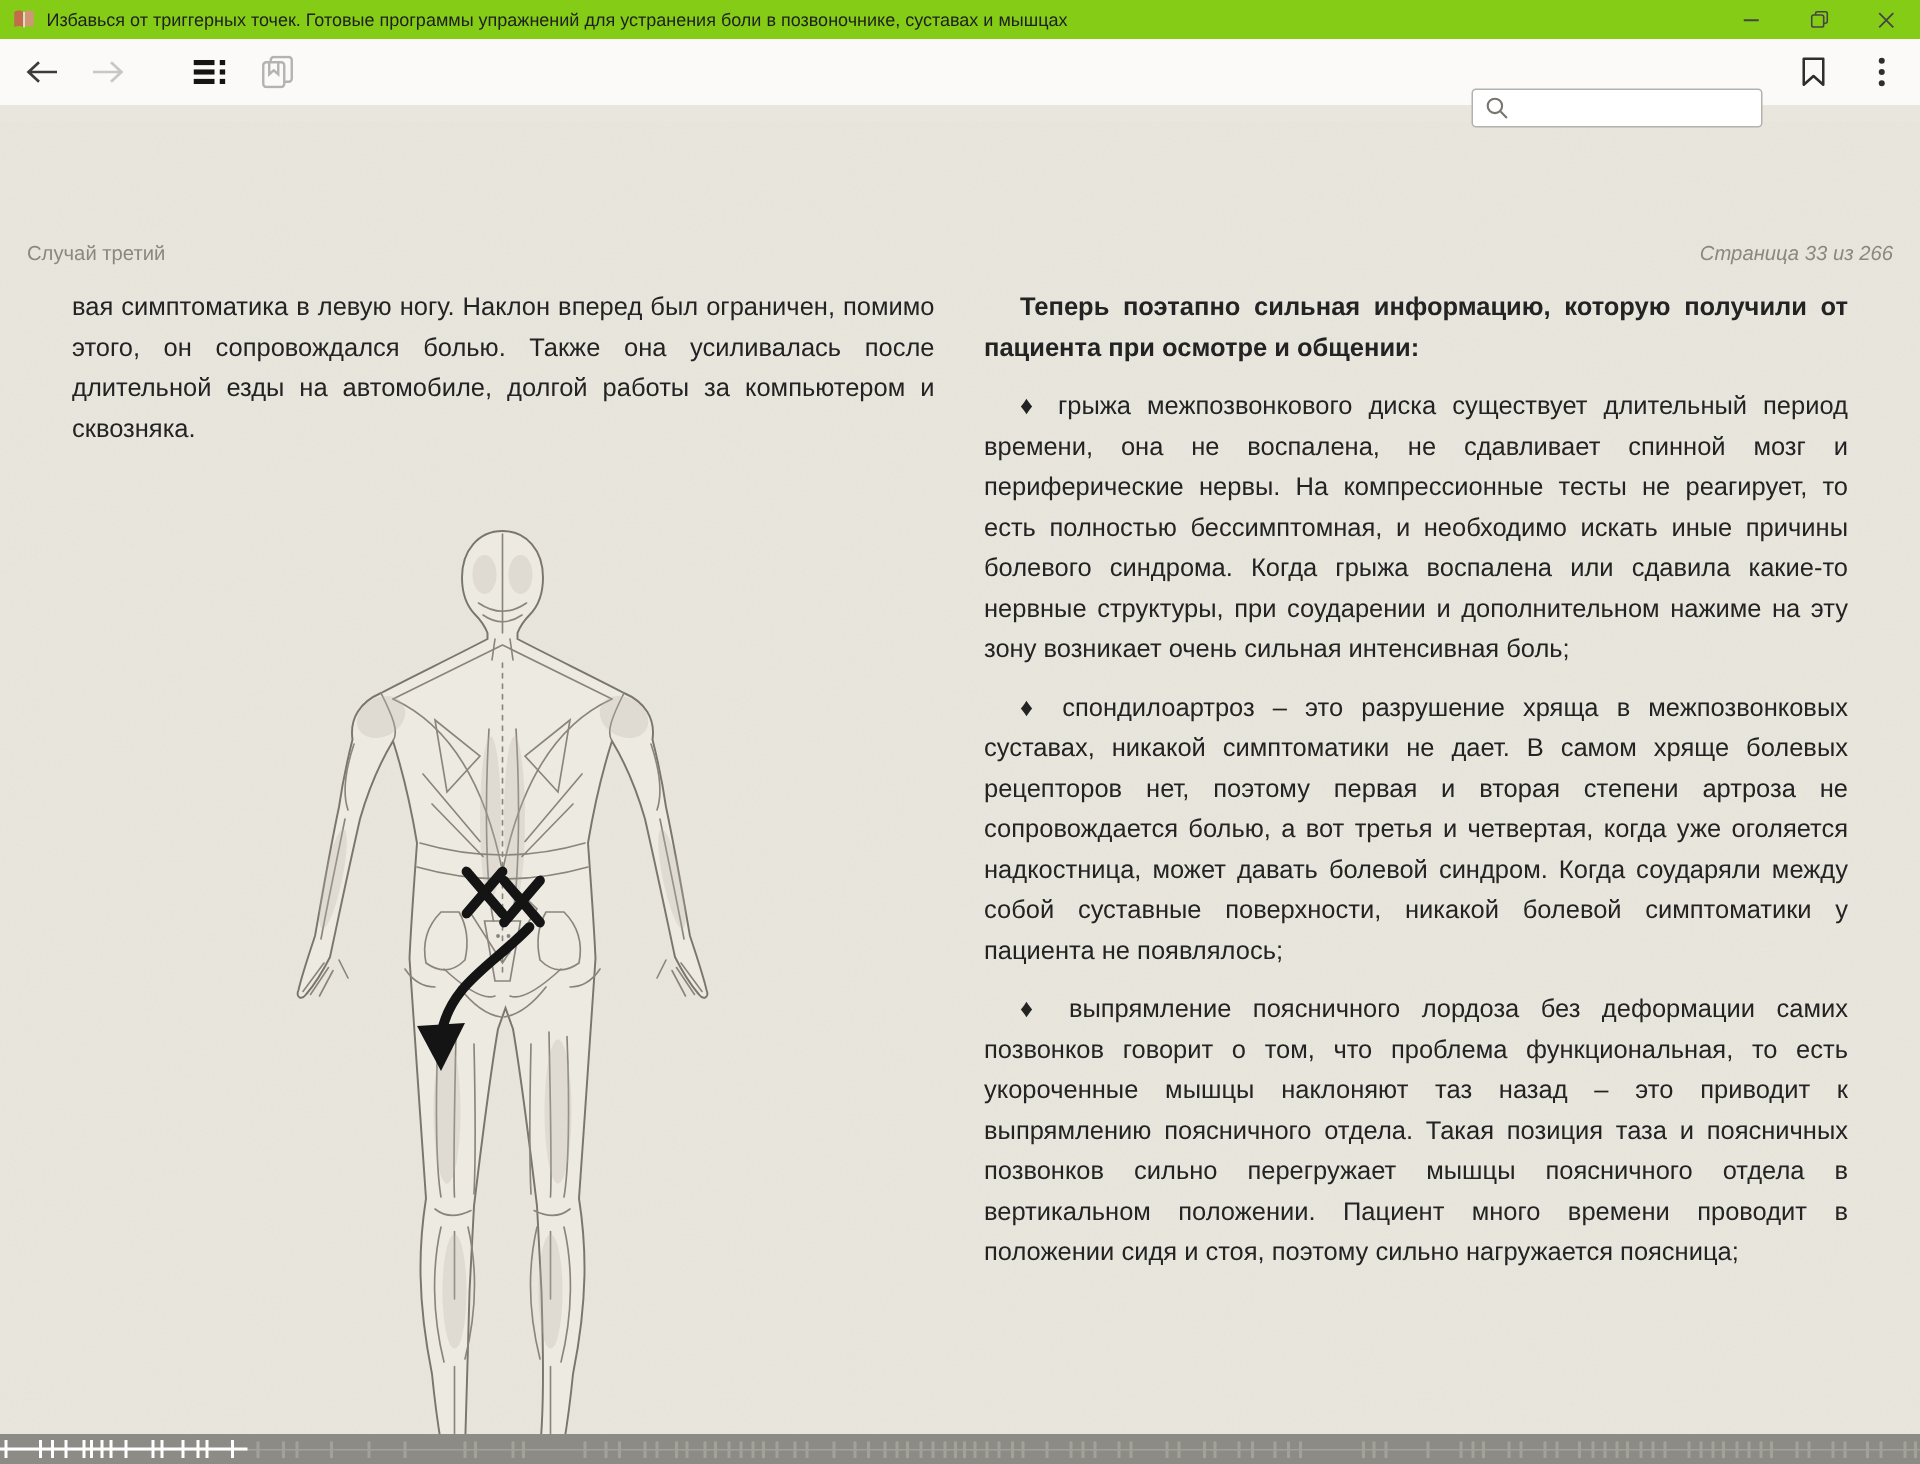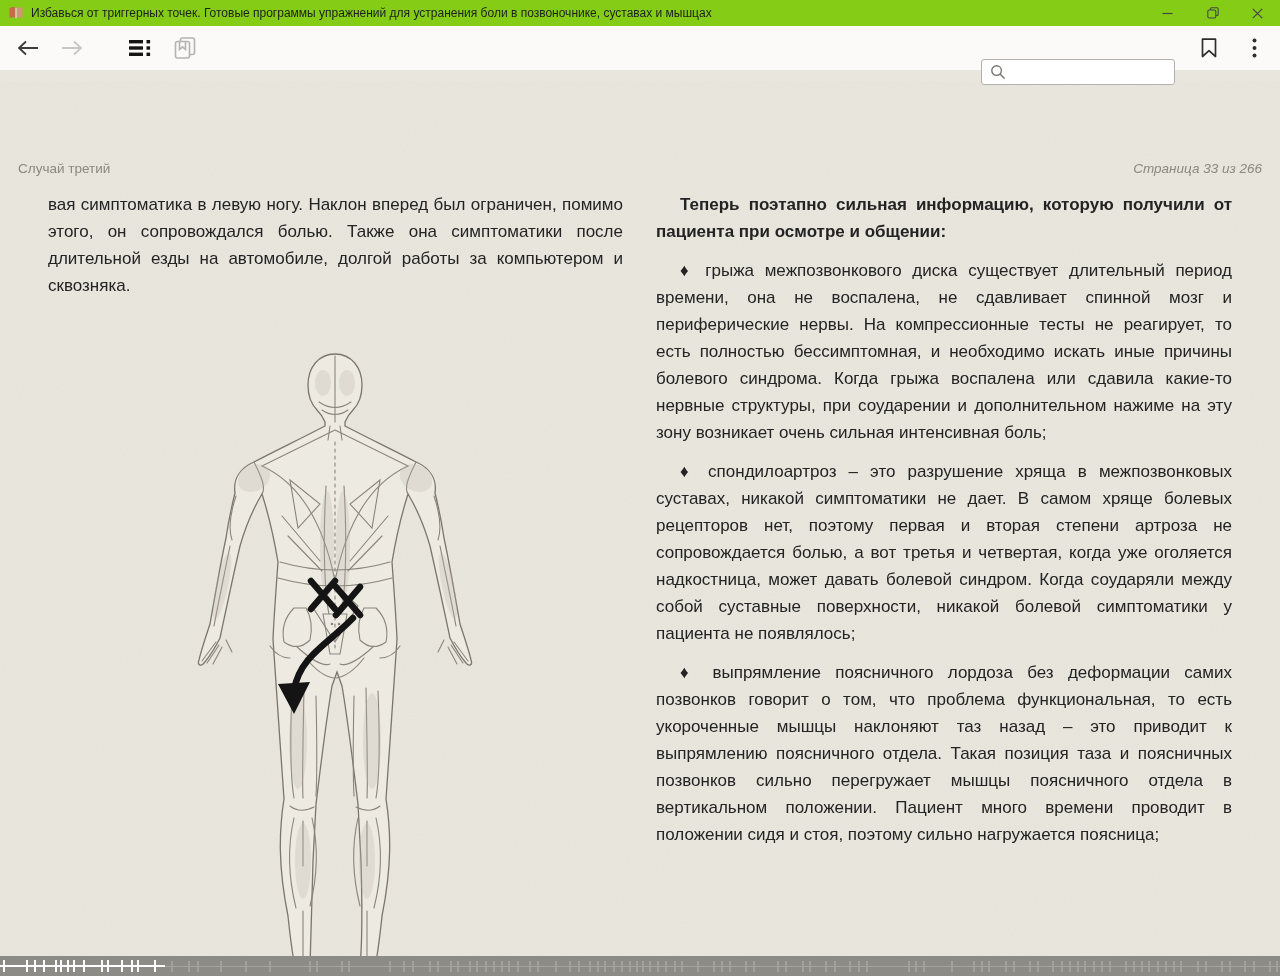--- a/index.html
+++ b/index.html
@@ -148,21 +148,21 @@
       </filter>
       <rect width="1280" height="886" filter="url(#paperNoise)"></rect>
     </svg>
 
     <div class="page-header">
       <span class="sect">Случай третий</span>
       <span class="pageno">Страница 33 из 266</span>
     </div>
 
     <div class="col col-left">
-      <p>вая симптоматика в левую ногу. Наклон вперед был ограничен, помимо этого, он сопровождался болью. Также она симптоматики после длительной езды на автомобиле, долгой работы за компьютером и сквозняка.</p>
+      <p>вая симптоматика в левую ногу. Наклон вперед был ограничен, помимо этого, он сопровождался болью. Также она усиливалась после длительной езды на автомобиле, долгой работы за компьютером и сквозняка.</p>
     </div>
 
     <div class="figure">
       <svg width="330" height="660" viewBox="0 0 330 650">
 
         <path class="skf" d="M155,80
           C130,93 107,104 84,116 C70,122 63,133 65,147 C61,163 58,178 56,192
           C50,220 45,250 40,278 C36,290 31,305 29,314 C27,319 31,321 34,317
           C40,310 46,300 50,292 C56,264 62,235 70,200 C74,186 80,168 92,148
           C99,170 104,192 108,216 C106,244 104,270 103,293

